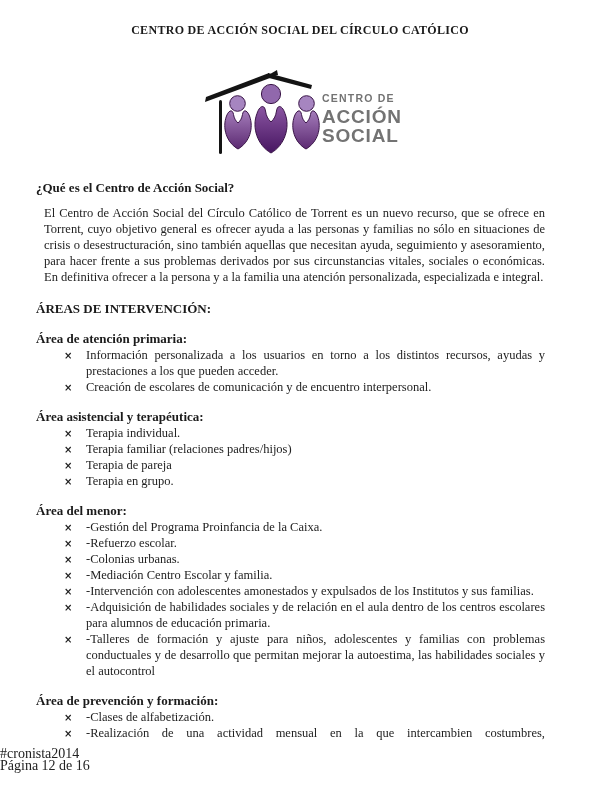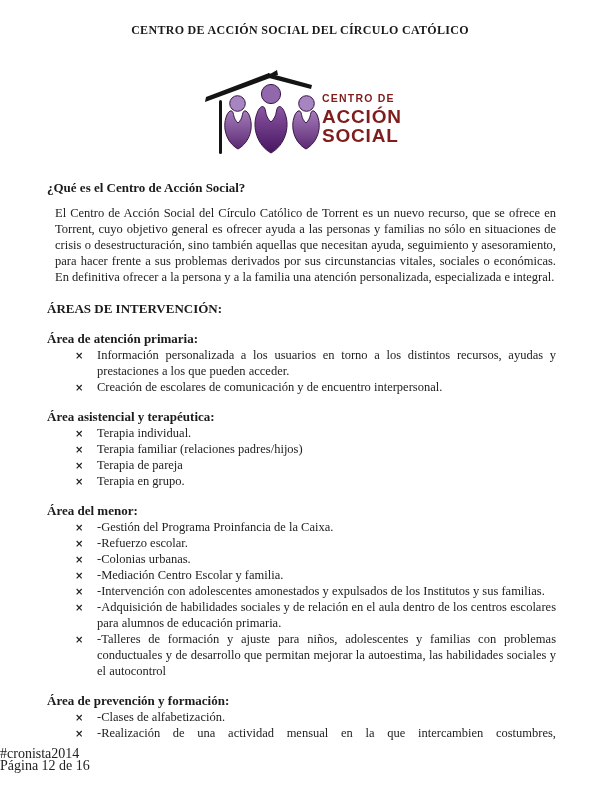--- a/index.html
+++ b/index.html
@@ -21,30 +21,30 @@
   }
   .logo-wrap {
     width: 240px; height: 106px;
     margin: 28px auto 0 auto;
     position: relative;
   }
   .logo-text {
     position: absolute;
     left: 142px; top: 27px;
     font-family: "Liberation Sans", sans-serif;
-    color: #7f1d1d;
+    color: #737373;
     line-height: 1;
     white-space: nowrap;
   }
   .logo-line1 { font-size: 10.5px; font-weight: bold; letter-spacing: 1.2px; margin-bottom: 3px; }
   .logo-line2 { font-size: 19px; font-weight: bold; letter-spacing: 0.8px; margin-bottom: 0; }
   .logo-line3 { font-size: 19px; font-weight: bold; letter-spacing: 0.8px; }
   .content {
     position: absolute;
-    left: 47px; top: 180px;
+    left: 36px; top: 180px;
     width: 509px;
   }
   .intro-heading {
     font-weight: bold;
     font-size: 13px;
     color: #1b1b1b;
   }
   .intro-para {
     margin: 9px 0 0 8px;
     font-size: 12.5px;

